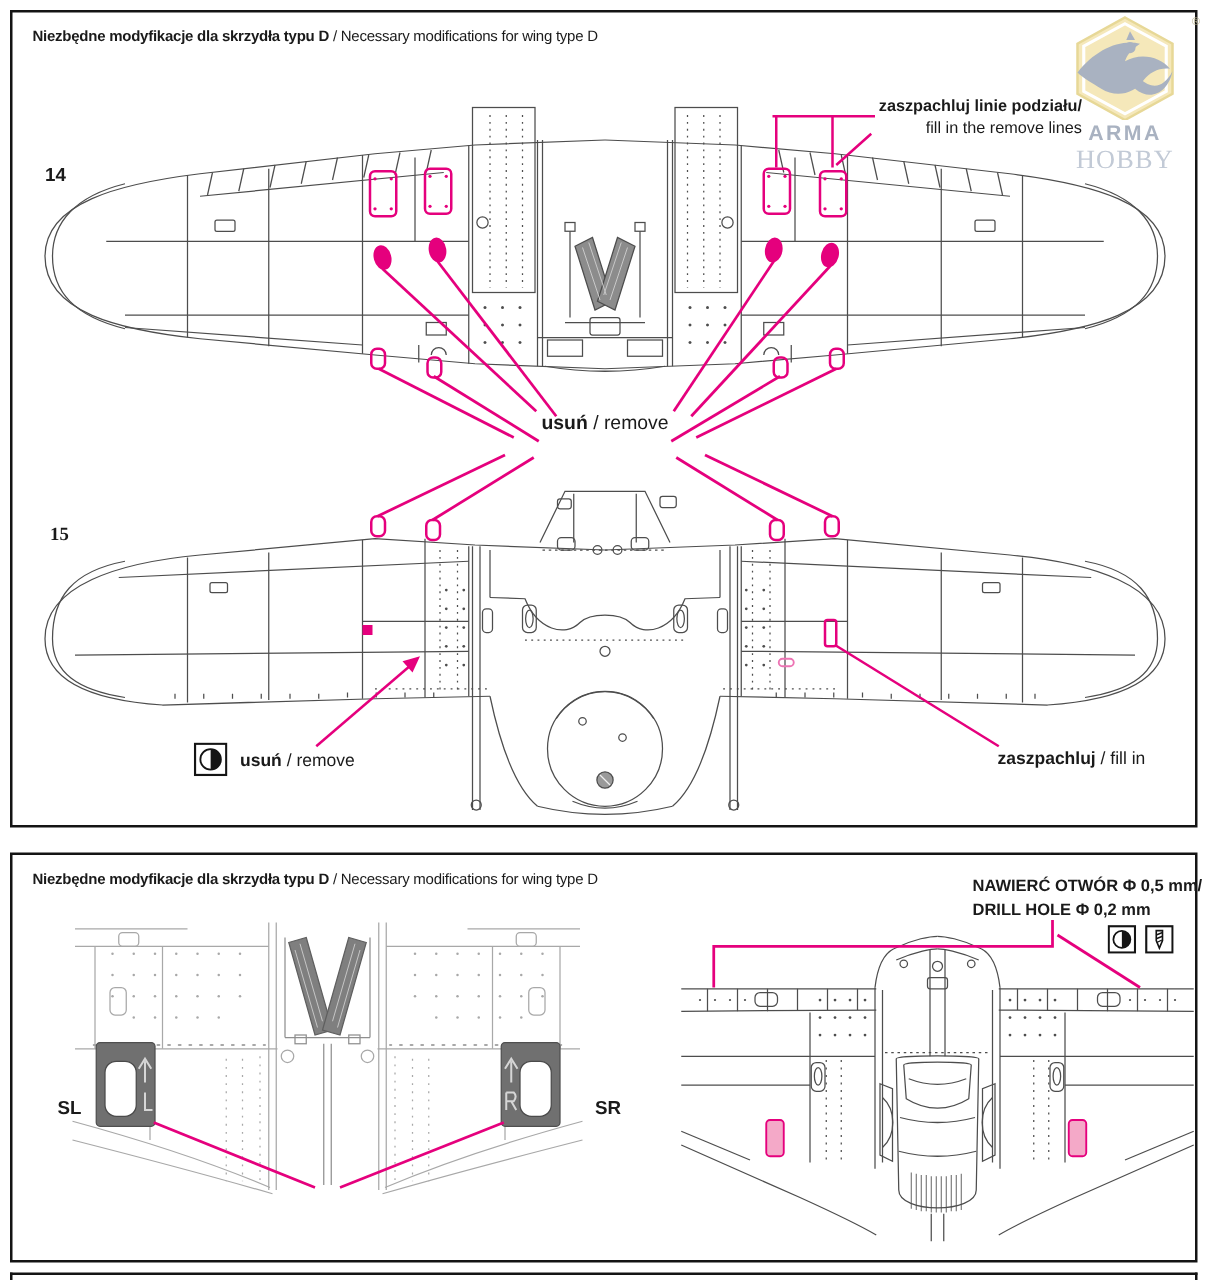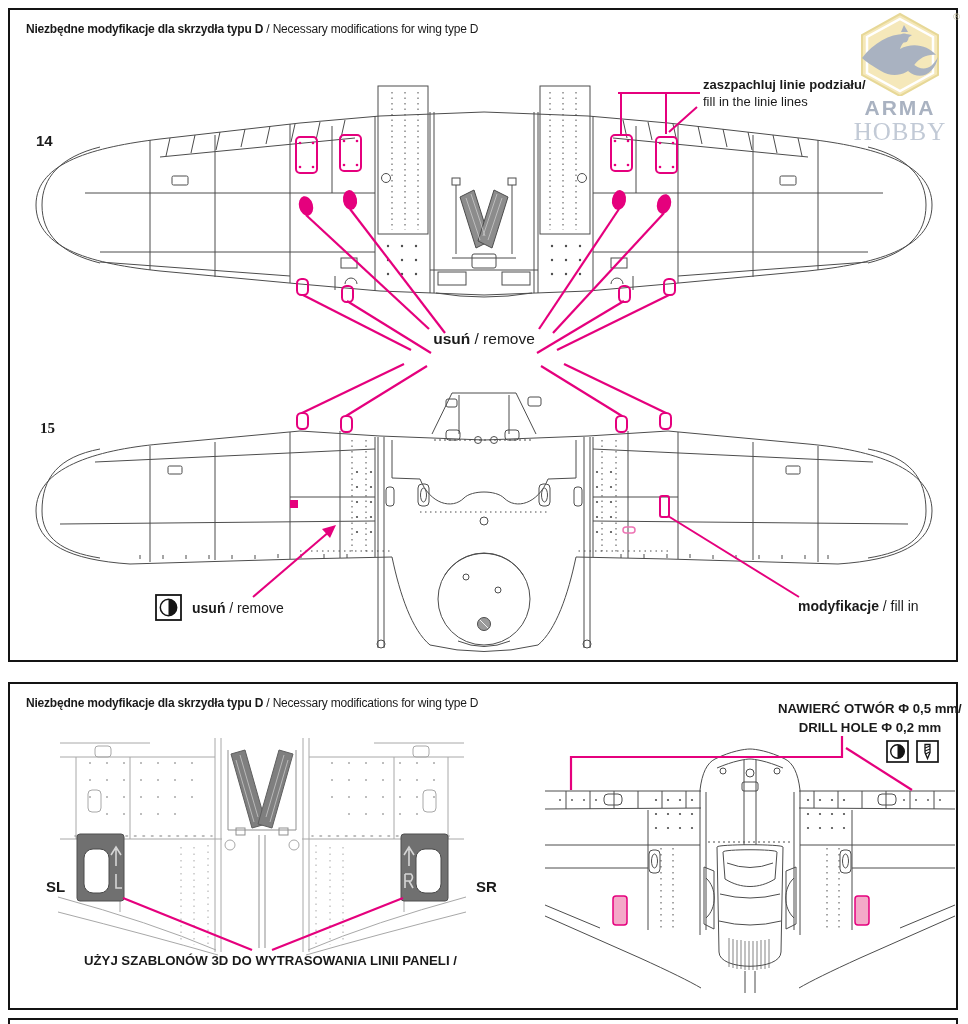--- a/index.html
+++ b/index.html
@@ -20,22 +20,22 @@
   .remove-main b,.small-label b{font-weight:700;}
   .small-label{font-size:14px;display:flex;align-items:center;gap:10px;}
   .caps-note{font-size:13.2px;font-weight:700;line-height:19px;}
   .tmpl-note{font-size:13.2px;line-height:19px;white-space:nowrap;}
   .tmpl-note .b{font-weight:700;}
   .sidelabel{font-size:15px;font-weight:700;}
   .iconbox{display:inline-block;width:23px;height:23px;}
   .icons-row{position:absolute;display:flex;gap:7px;}
   
   .logo{position:absolute;left:838px;top:12px;width:124px;text-align:center;}
-  .logo .brand1{font-size:21px;font-weight:700;letter-spacing:2px;color:#a9b2c1;margin-top:-4px;}
-  .logo .brand2{font-family:"Liberation Serif",serif;font-size:25px;letter-spacing:1px;color:#c2cad6;margin-top:-2px;}
+  .logo .brand1{font-size:17px;font-weight:700;letter-spacing:2px;color:#a9b2c1;margin-top:-4px;}
+  .logo .brand2{font-family:"Liberation Serif",serif;font-size:21px;letter-spacing:1px;color:#c2cad6;margin-top:-2px;}
   .logo .reg{position:absolute;right:2px;top:0;font-size:9px;color:#b9b28f;}
 </style>
 </head>
 <body>
 
 <div class="page">
 
   <div class="panel" id="panel-top"></div>
   <div class="panel" id="panel-bottom"></div>
   <div class="panel" id="panel-next-hint"></div>
@@ -437,42 +437,42 @@
     </g>
   </svg>
 
   <div class="txt title" style="left:26px;top:22px;">
     <b>Niezbędne modyfikacje dla skrzydła typu D</b><span> / </span><span>Necessary modifications for wing type D</span>
   </div>
 
   <div class="txt step" style="left:36px;top:132px;">14</div>
   <div class="txt step" style="left:40px;top:420px;font-family:Liberation Serif, serif;">15</div>
 
-  <div class="txt callout" style="left:703px;top:76px;">
+  <div class="txt callout" style="left:703px;top:76px;text-align:right;">
     <b>zaszpachluj linie podziału/</b><br>
-    <span>fill in the linie lines</span>
+    <span>fill in the remove lines</span>
   </div>
 
   <div class="txt remove-main" style="left:374px;top:330px;width:220px;">
     <b>usuń</b><span> / remove</span>
   </div>
 
   <div class="txt small-label" style="left:155px;top:594px;">
     <span class="iconbox" style="width:27px;height:27px;">
       <svg viewBox="0 0 27 27" width="27" height="27">
         <rect x="1" y="1" width="25" height="25" fill="none" stroke="#141414" stroke-width="1.8"></rect>
         <circle cx="13.5" cy="13.5" r="8.2" fill="none" stroke="#141414" stroke-width="1.5"></circle>
         <path d="M13.5,5.3 A8.2,8.2 0 0 1 13.5,21.7 Z" fill="#141414"></path>
       </svg>
     </span>
     <span><b>usuń</b><span> / remove</span></span>
   </div>
 
   <div class="txt small-label" style="left:798px;top:598px;">
-    <span><b>modyfikacje</b><span> / fill in</span></span>
+    <span><b>zaszpachluj</b><span> / fill in</span></span>
   </div>
 
   <div class="logo">
     <span class="reg">®</span>
     <svg width="96" height="84" viewBox="0 0 96 84">
       <polygon points="48,2 86,23 86,63 48,84 10,63 10,23" fill="#F5E8BA" stroke="#E7D897" stroke-width="2"></polygon>
       <polygon points="48,7 81,25 81,61 48,79 15,61 15,25" fill="none" stroke="#ffffff" stroke-width="2.5"></polygon>
       <g fill="#A9B2C1">
         <path d="M10,46 C24,28 44,19 60,23 C54,27 50,31 48,37 C60,30 76,33 84,43 C75,42 68,46 63,52 C55,64 40,66 29,59 C21,54 14,50 10,46 Z"></path>
         <path d="M60,51 C70,60 79,58 86,45 C83,61 69,70 56,59 Z"></path>
@@ -481,21 +481,21 @@
       </g>
     </svg>
     <div class="brand1">ARMA</div>
     <div class="brand2">HOBBY</div>
   </div>
 
   <div class="txt title" style="left:26px;top:696px;">
     <b>Niezbędne modyfikacje dla skrzydła typu D</b><span> / </span><span>Necessary modifications for wing type D</span>
   </div>
 
-  <div class="txt caps-note" style="left:778px;top:699px;text-align:center;">
+  <div class="txt caps-note" style="left:778px;top:699px;">
     <span>NAWIERĆ OTWÓR Φ 0,5 mm/</span><br>
     <span>DRILL HOLE Φ 0,2 mm</span>
   </div>
 
   <div class="icons-row" style="left:886px;top:740px;">
     <span class="iconbox">
       <svg viewBox="0 0 23 23" width="23" height="23">
         <rect x="1" y="1" width="21" height="21" fill="none" stroke="#141414" stroke-width="1.7"></rect>
         <circle cx="11.5" cy="11.5" r="6.8" fill="none" stroke="#141414" stroke-width="1.4"></circle>
         <path d="M11.5,4.7 A6.8,6.8 0 0 1 11.5,18.3 Z" fill="#141414"></path>
@@ -509,16 +509,16 @@
         <line x1="9" y1="11" x2="14" y2="9" stroke="#141414" stroke-width="1.1"></line>
         <line x1="9.5" y1="14" x2="13.5" y2="12" stroke="#141414" stroke-width="1.1"></line>
       </svg>
     </span>
   </div>
 
   <div class="txt sidelabel" style="left:46px;top:878px;">SL</div>
   <div class="txt sidelabel" style="left:456px;top:878px;margin-left:20px;">SR</div>
 
   <div class="txt tmpl-note" style="left:84px;top:951px;">
-    <span class="b">UŻYJ SZABLONÓW 3D DO WYTRASOWANIA LINII PANELI /</span><br>
+    <br>
   </div>
 
 </div>
 
 </body></html>

